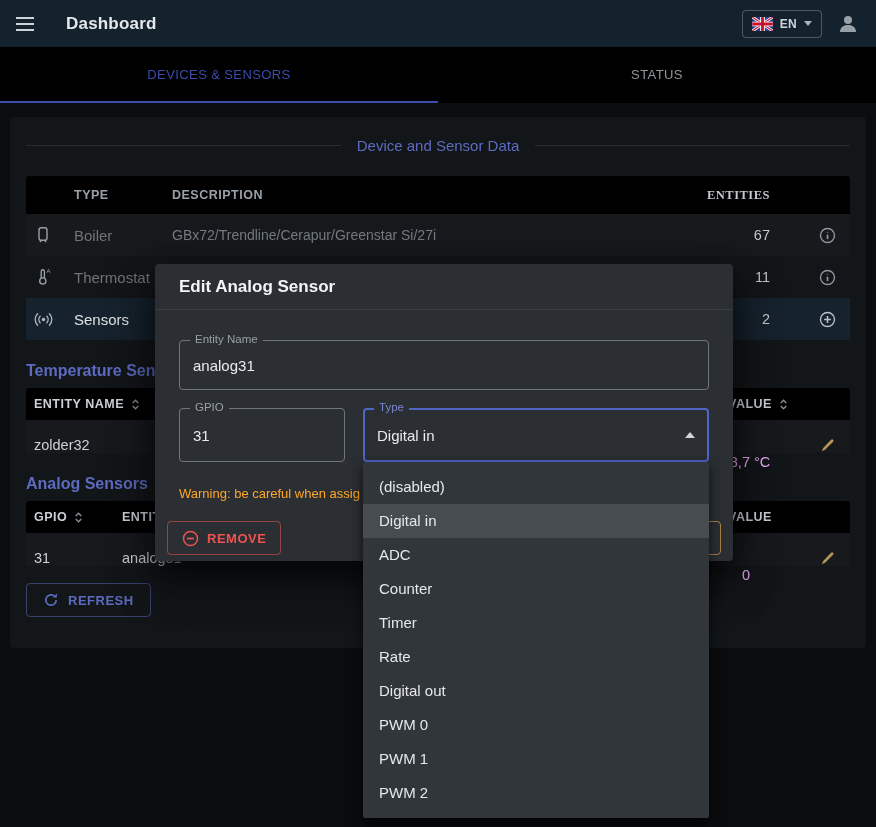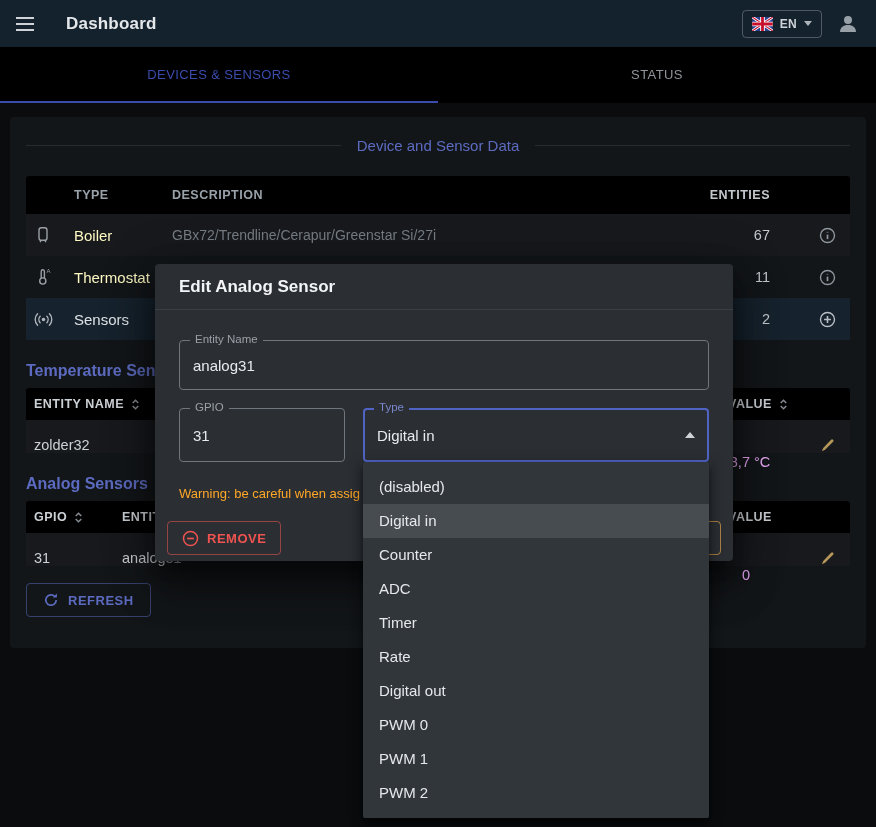--- a/index.html
+++ b/index.html
@@ -54,21 +54,21 @@
   .trow { display: grid; align-items: center; height: 42px; }
   .trow-sm { height: 33px; }
   .trow.alt { background: #17191d; }
   .trow.selected { background: #16222d; }
   .devices-grid { grid-template-columns: 48px 98px 1fr 90px 56px; }
   .temp-grid { grid-template-columns: 1fr 110px 46px; }
   .analog-grid { grid-template-columns: 96px 1fr 110px 46px; }
   .cell { font-size: 14.5px; }
   .pad-l { padding-left: 8px; }
   .icon-cell { display: flex; align-items: center; padding-left: 8px; }
-  .type-cell { color: #fef9c3; font-size: 15px; }
+  .type-cell { color: #737373; font-size: 15px; }
   .desc-cell { color: #767d84; font-size: 14px; white-space: nowrap; overflow: hidden; }
   .num-cell { text-align: right; padding-right: 24px; color: #c3c8cd; }
   .val-cell { text-align: center; padding-right: 6px; color: #f0abfc; margin-top: 34px; }
   .val-head { padding-left: 34px; }
   .action-cell { display: flex; justify-content: flex-end; padding-right: 14px; }
   .action-center { display: flex; justify-content: center; }
   .name-cell { color: #ccd1d5; }
   .icon-btn { background: none; border: none; cursor: pointer; display: flex; align-items: center; }
 
   .sub-heading { font-size: 16px; font-weight: bold; color: #5c6bc0; margin-top: 22px; }
@@ -192,21 +192,21 @@
     <h2>Device and Sensor Data</h2>
     <div class="line"></div>
   </div>
 
   
   <div class="tbl">
     <div class="thead devices-grid">
       <span class="th pad-l"></span>
       <span class="th">TYPE</span>
       <span class="th">DESCRIPTION</span>
-      <span class="th num-cell" style="display:block;">ENTITIES</span>
+      <span class="th num-cell" style="display:block;font-family:Liberation Serif, serif;">ENTITIES</span>
       <span class="th"></span>
     </div>
 
     <div class="trow devices-grid alt">
       <span class="icon-cell">
         <svg width="18" height="18" viewBox="0 0 18 18" fill="none" stroke="#9aa0a6" stroke-width="1.4">
             <rect x="5" y="1.8" width="8" height="12.5" rx="2.4"></rect>
             <path d="M6.5 14.3 v2 M11.5 14.3 v2"></path>
           </svg>
       </span>
@@ -370,21 +370,21 @@
         <span>REMOVE</span>
       </button>
       <button class="partial-action-btn"></button>
     </div>
   </div>
 </div>
 
 <div class="menu">
   <div class="menu-item">(disabled)</div>
   <div class="menu-item selected">Digital in</div>
+  <div class="menu-item">ADC</div>
   <div class="menu-item">Counter</div>
-  <div class="menu-item">ADC</div>
   <div class="menu-item">Timer</div>
   <div class="menu-item">Rate</div>
   <div class="menu-item">Digital out</div>
   <div class="menu-item">PWM 0</div>
   <div class="menu-item">PWM 1</div>
   <div class="menu-item">PWM 2</div>
 </div>
 
 </body></html>

